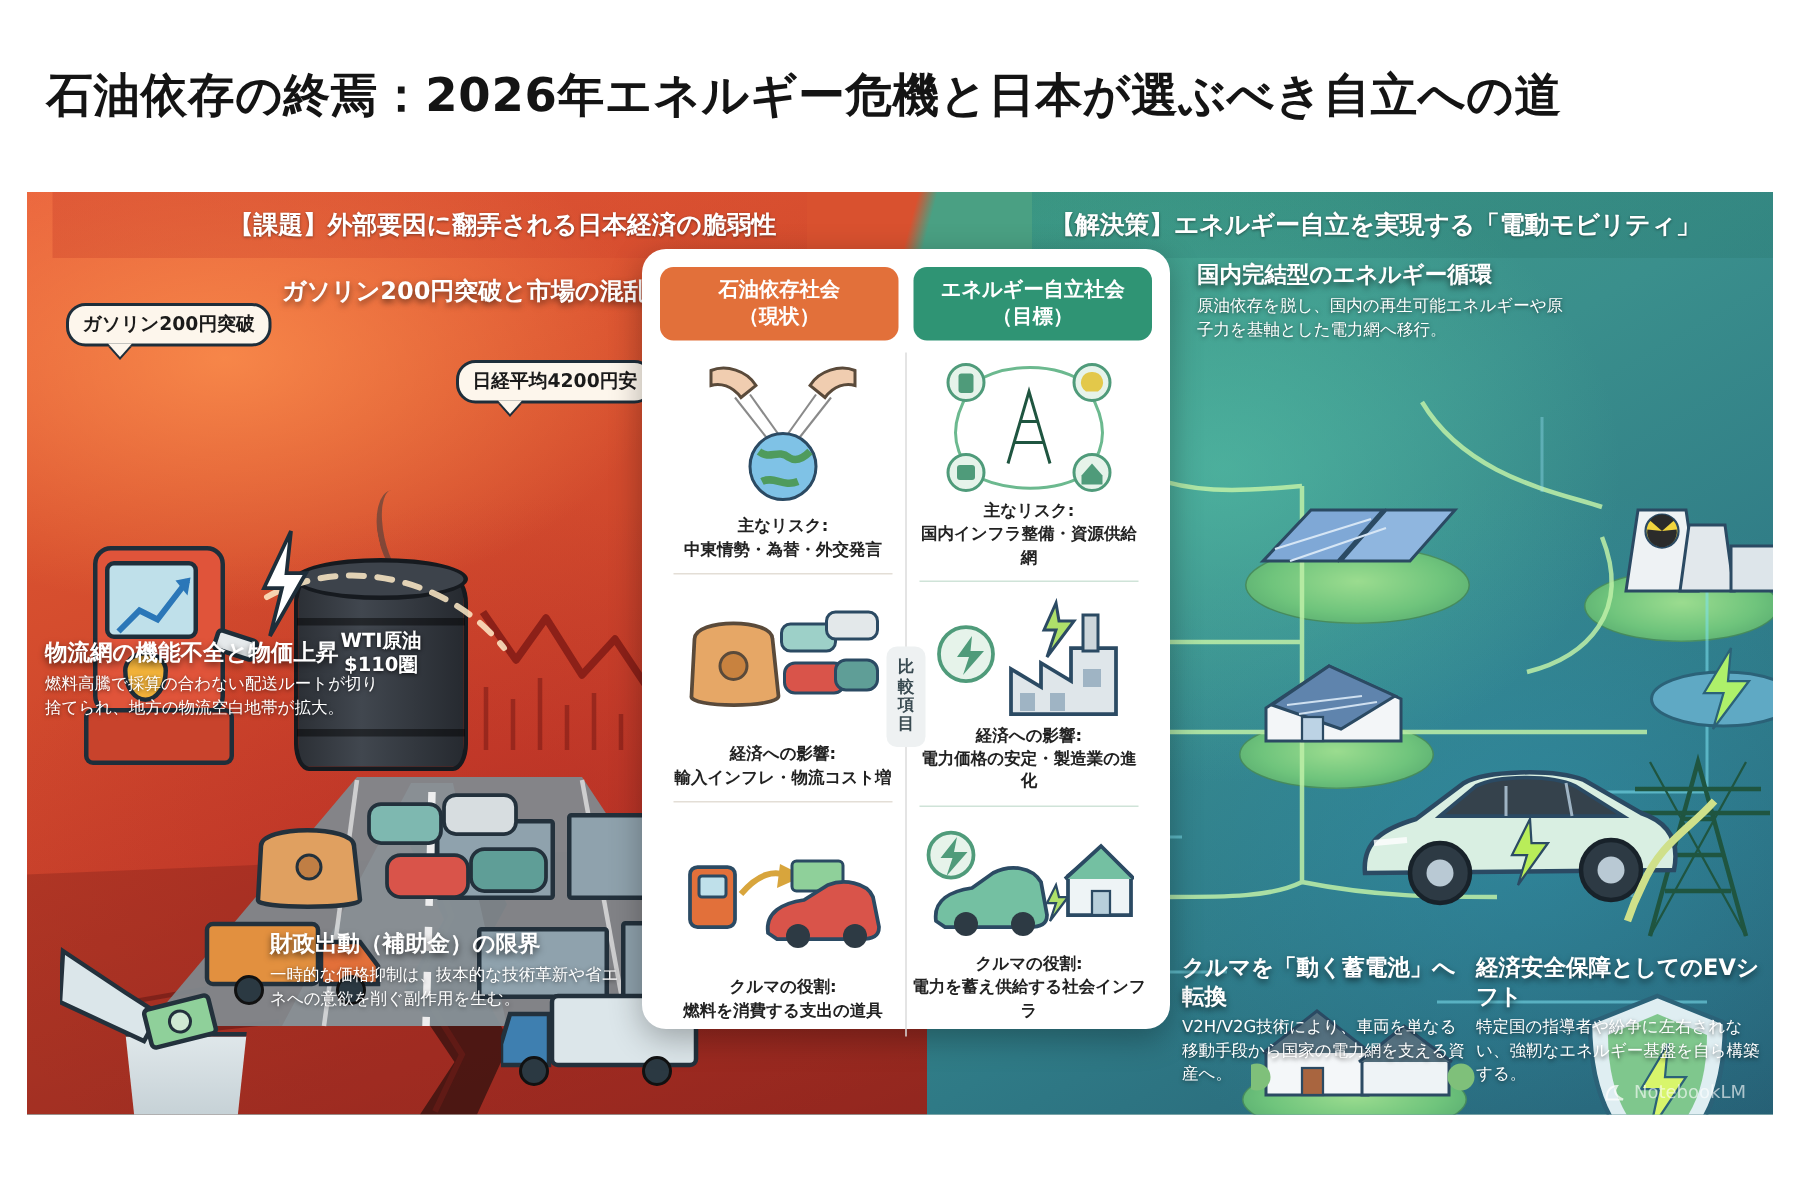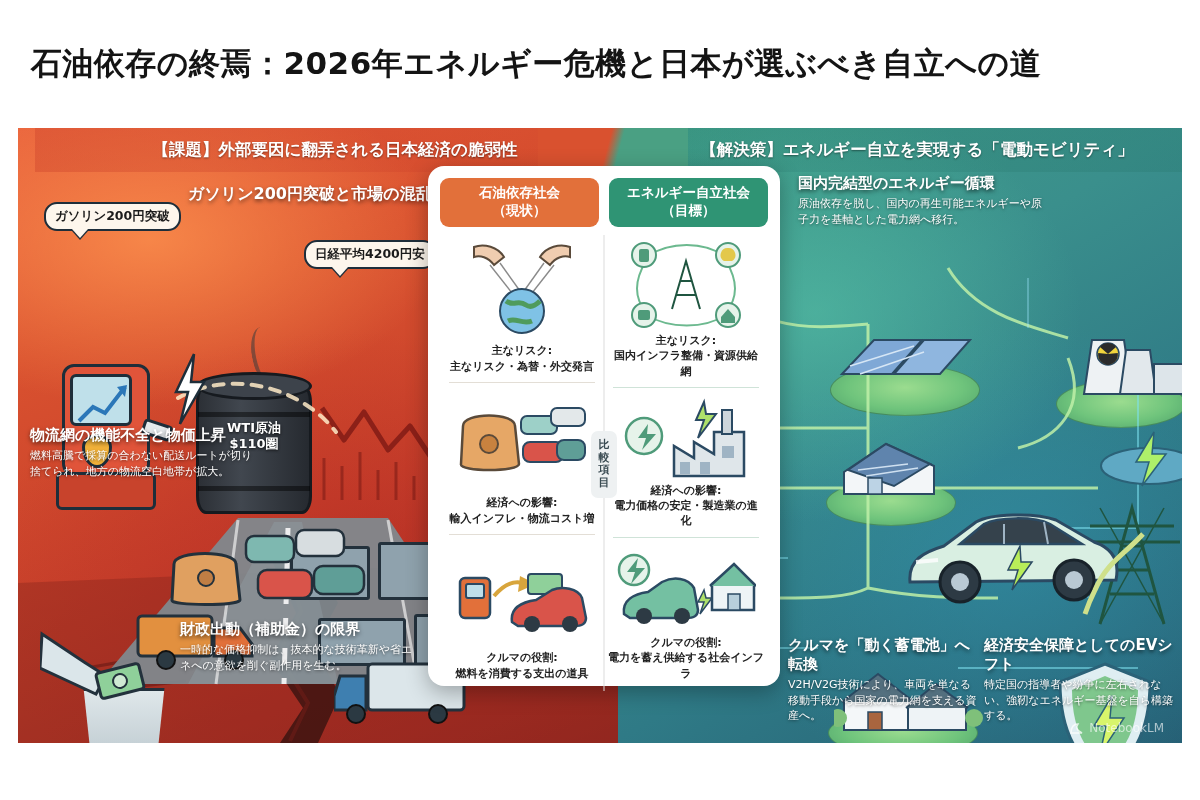--- a/index.html
+++ b/index.html
@@ -150,21 +150,21 @@
 
   
   .card {
     position: absolute; left: 428px; top: 166px; width: 352px; height: 520px;
     background: #ffffff; border-radius: 16px; z-index: 10;
     box-shadow: 0 6px 22px rgba(0,0,0,.3); padding: 12px 12px 10px;
   }
   .card-head { display: flex; gap: 10px; }
   .pill {
     flex: 1; border-radius: 9px; color: #fff; text-align: center;
-    font-size: 13.5px; font-weight: bold; line-height: 1.3; padding: 7px 2px; font-family: Liberation Mono, monospace;
+    font-size: 13.5px; font-weight: bold; line-height: 1.3; padding: 7px 2px;
   }
   .pill-left { background: #e2703a; }
   .pill-right { background: #2f9474; }
 
   .card-cols { display: flex; height: 456px; margin-top: 8px; position: relative; }
   .col { flex: 1; display: flex; flex-direction: column; }
   .vdivider {
     position: absolute; left: 50%; top: 0; width: 1px; height: 100%;
     background: #dcdcdc; transform: translateX(-.5px);
   }
@@ -493,21 +493,21 @@
                 <path d="M94,24 L72,52"></path>
                   <path d="M84,22 L64,50"></path>
               </g>
               <circle cx="62" cy="70" r="22" fill="#7fc2e6" stroke="#2b4a63" stroke-width="2"></circle>
               <path d="M46,60 C54,66 58,58 66,64 C72,68 78,62 80,60" stroke="#4f9b5d" stroke-width="5" fill="none"></path>
               <path d="M48,80 C56,76 62,84 72,80" stroke="#4f9b5d" stroke-width="5" fill="none"></path>
             </svg>
           </div>
           <div class="cap">
             <span>主なリスク:</span><br>
-            <span>主なリスク・為替・外交発言</span>
+            <span>中東情勢・為替・外交発言</span>
           </div>
         </div>
 
         <div class="cell bordered">
           <div class="art">
             <svg width="130" height="86" viewBox="0 0 130 86">
               <path d="M6,28 C6,14 58,14 58,28 L62,66 C62,74 2,74 4,66 Z" fill="#e6a766" stroke="#5a4a3a" stroke-width="2.5"></path>
               <circle cx="32" cy="46" r="9" fill="#c8823f" stroke="#5a4a3a" stroke-width="2"></circle>
               <rect x="64" y="18" width="36" height="18" rx="6" fill="#9dd0c8" stroke="#2b4a63" stroke-width="2"></rect>
               <rect x="94" y="10" width="34" height="18" rx="6" fill="#e3e8ea" stroke="#2b4a63" stroke-width="2"></rect>

